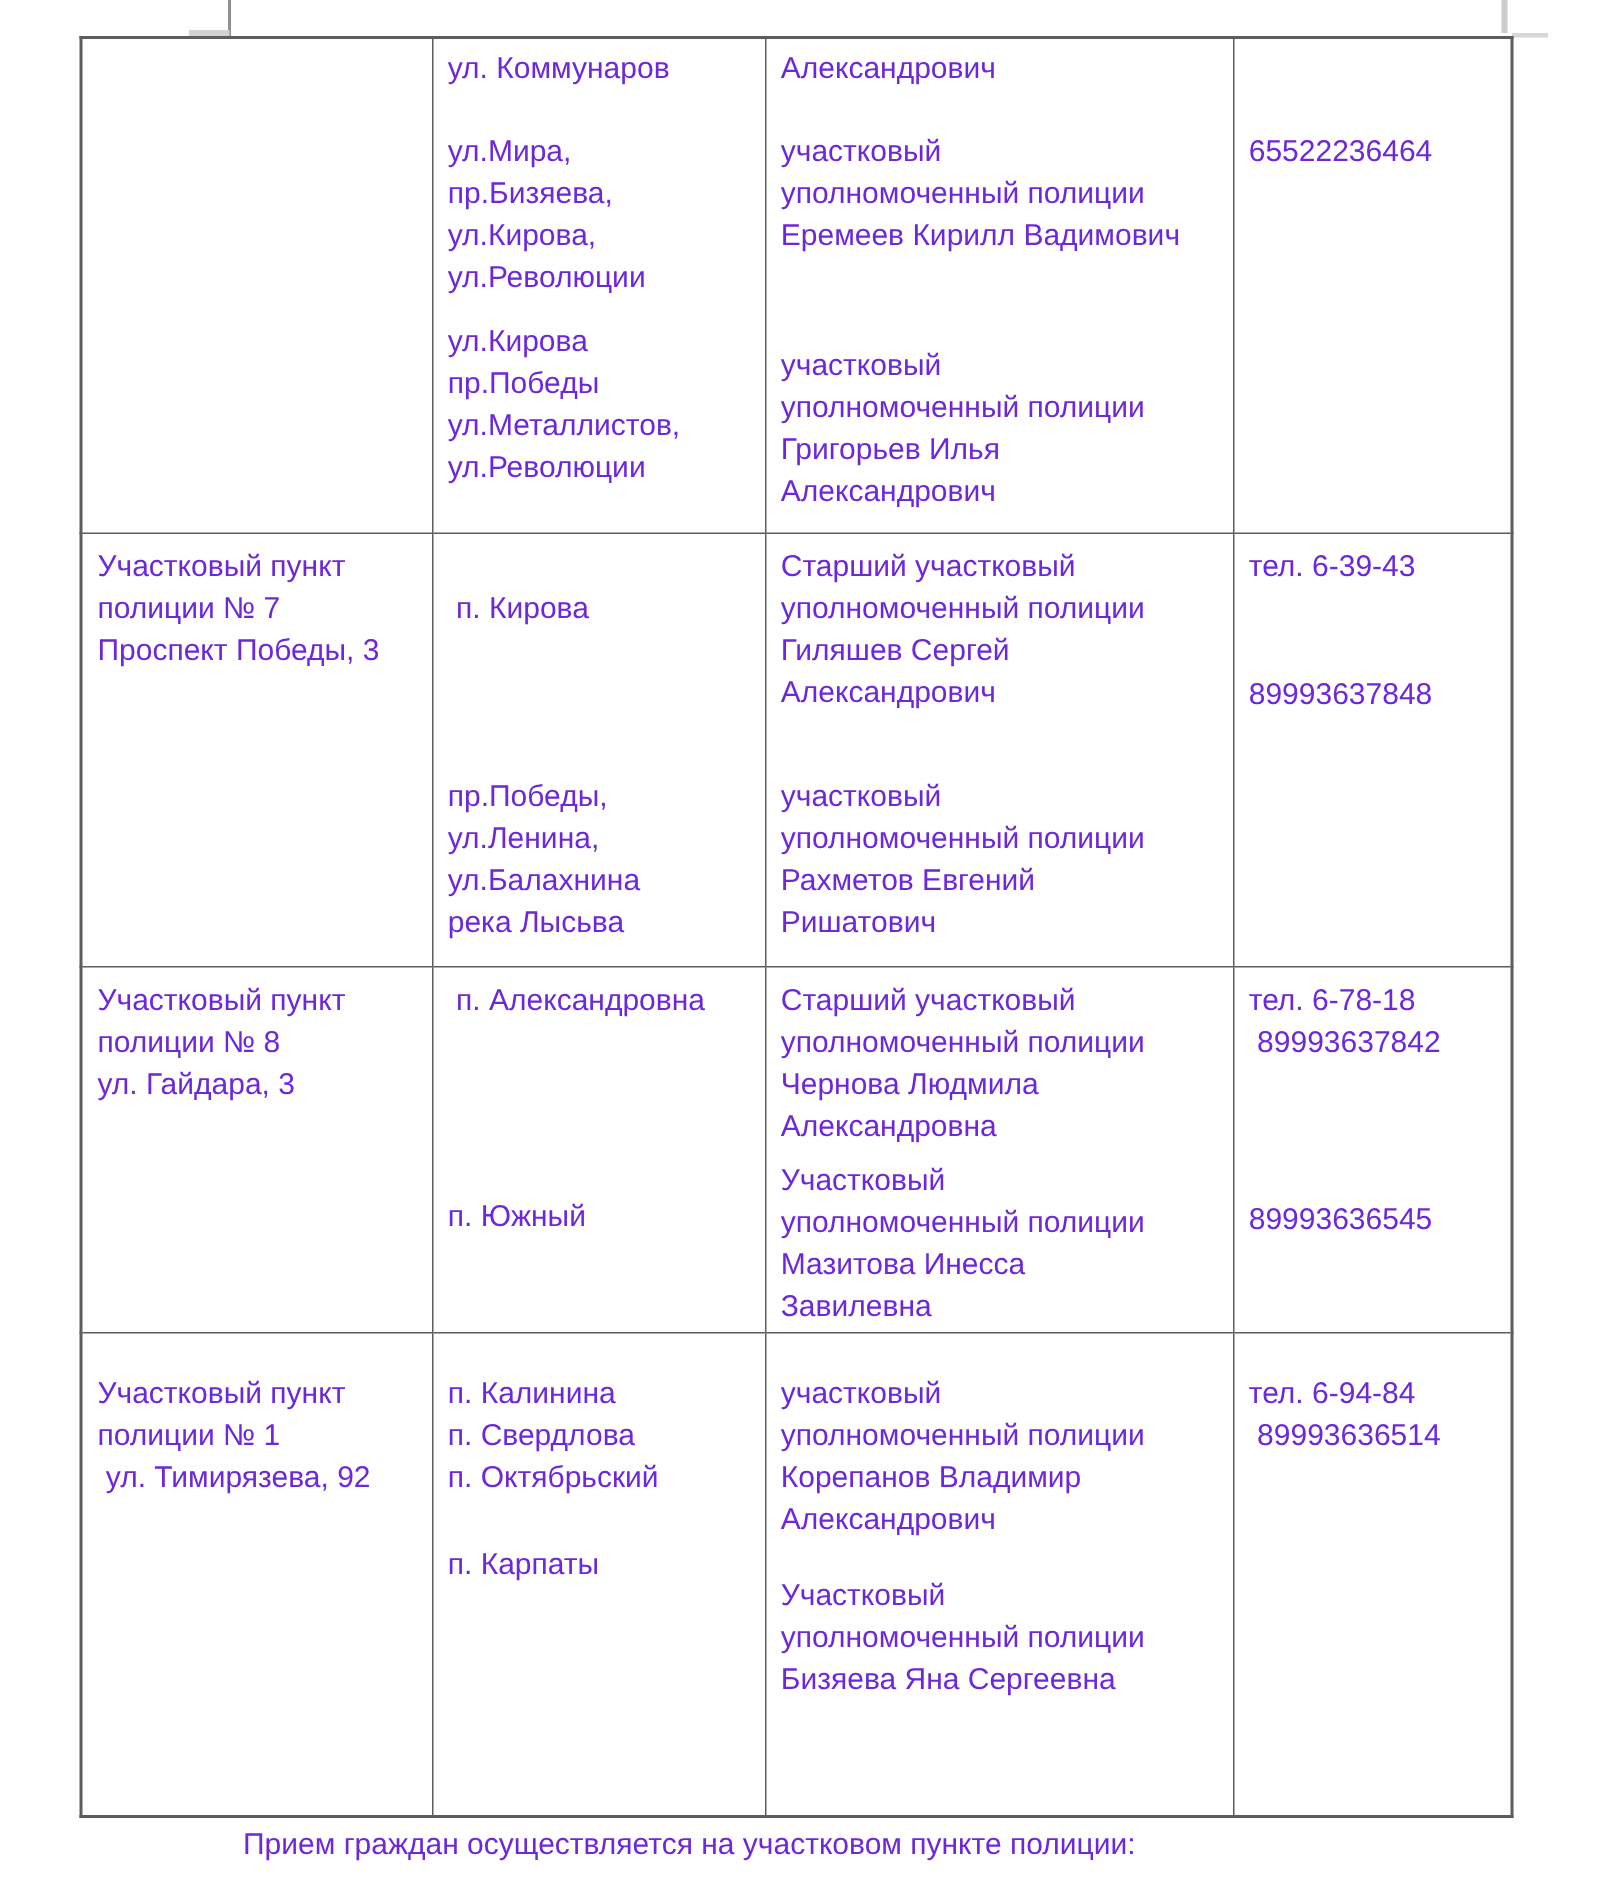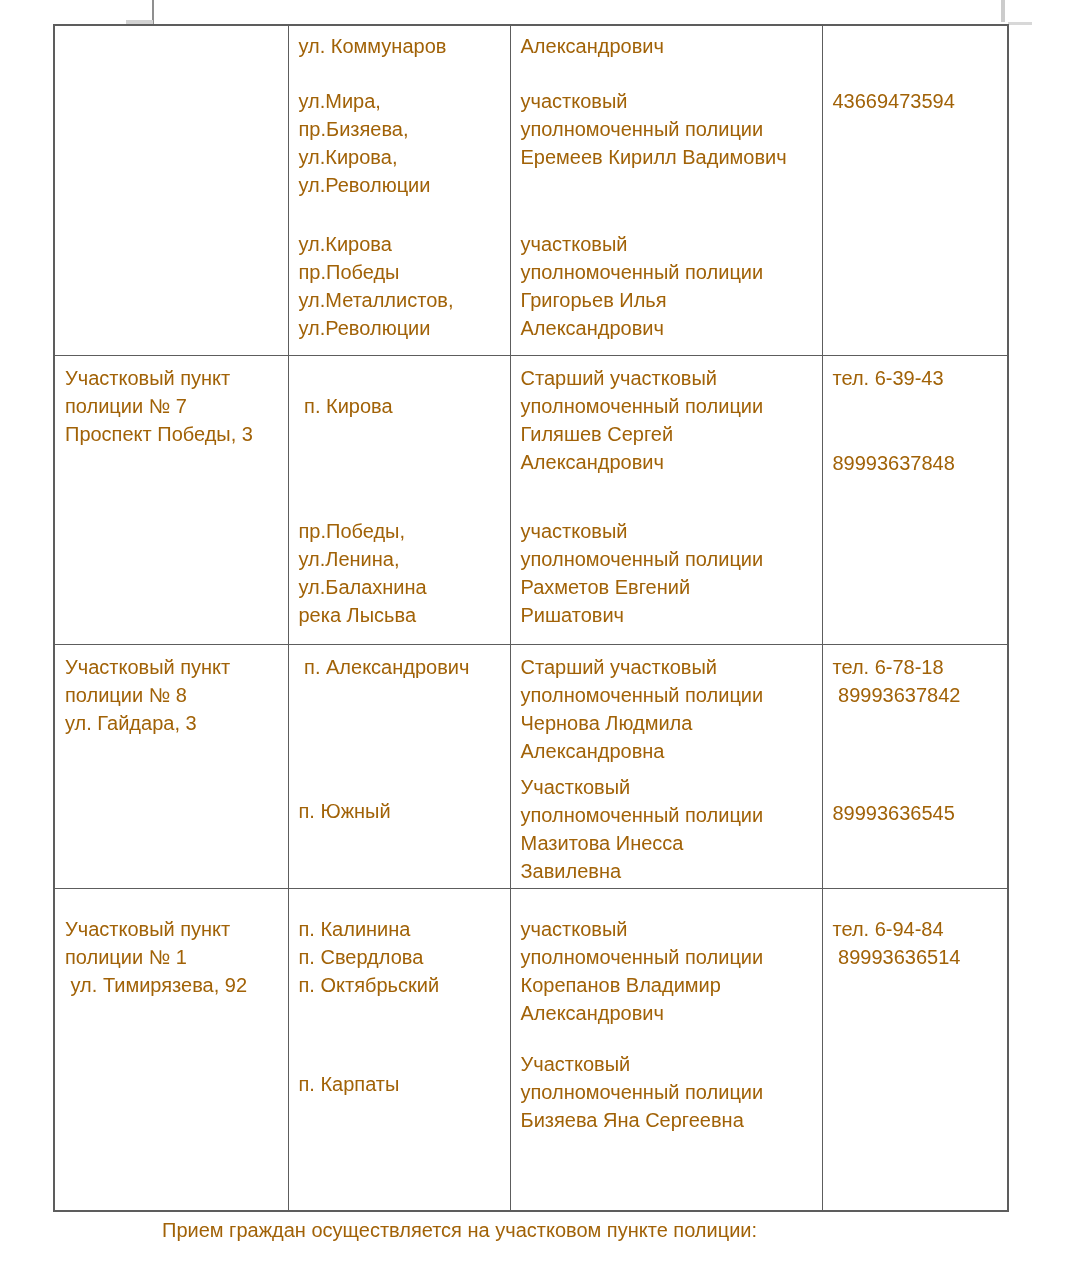--- a/index.html
+++ b/index.html
@@ -7,21 +7,21 @@
     padding: 0;
     background: #ffffff;
   }
   .screen {
     position: relative;
     width: 1080px;
     height: 1264px;
     background: #ffffff;
     overflow: hidden;
     font-family: "Liberation Sans", sans-serif;
-    color: #a16207;
+    color: #6d28d9;
   }
   
   .art-vline-left {
     position: absolute; left: 152px; top: 0; width: 2px; height: 24px;
     background: #8f8f8f;
   }
   .art-bar-left {
     position: absolute; left: 126px; top: 20px; width: 27px; height: 4px;
     background: #d2d2d2;
   }
@@ -84,37 +84,37 @@
 
     <tbody>
         <tr class="r0">
       <td></td>
       <td>
         <div class="blk">ул. Коммунаров</div>
         <div class="blk" style="margin-top:27px">ул.Мира,
 пр.Бизяева,
 ул.Кирова,
 ул.Революции</div>
-        <div class="blk" style="margin-top:31px">ул.Кирова
+        <div class="blk" style="margin-top:15px">ул.Кирова
 пр.Победы
 ул.Металлистов,
 ул.Революции</div>
       </td>
       <td>
         <div class="blk">Александрович</div>
         <div class="blk" style="margin-top:27px">участковый
 уполномоченный полиции
 Еремеев Кирилл Вадимович</div>
         <div class="blk" style="margin-top:59px">участковый
 уполномоченный полиции
 Григорьев Илья
 Александрович</div>
       </td>
       <td>
-        <div class="blk" style="margin-top:55px">43669473594</div>
+        <div class="blk" style="margin-top:55px">65522236464</div>
       </td>
     </tr>
 
     <tr class="r1">
       <td>
         <div class="blk">Участковый пункт
 полиции № 7
 Проспект Победы, 3</div>
       </td>
       <td>
@@ -140,21 +140,21 @@
       </td>
     </tr>
 
     <tr class="r2">
       <td>
         <div class="blk">Участковый пункт
 полиции № 8
 ул. Гайдара, 3</div>
       </td>
       <td>
-        <div class="blk"> п. Александрович</div>
+        <div class="blk"> п. Александровна</div>
         <div class="blk" style="margin-top:116px">п. Южный</div>
       </td>
       <td>
         <div class="blk">Старший участковый
 уполномоченный полиции
 Чернова Людмила
 Александровна</div>
         <div class="blk" style="margin-top:8px">Участковый
 уполномоченный полиции
 Мазитова Инесса
@@ -170,21 +170,21 @@
     <tr class="r3">
       <td>
         <div class="blk">Участковый пункт
 полиции № 1
  ул. Тимирязева, 92</div>
       </td>
       <td>
         <div class="blk">п. Калинина
 п. Свердлова
 п. Октябрьский</div>
-        <div class="blk" style="margin-top:71px">п. Карпаты</div>
+        <div class="blk" style="margin-top:30px">п. Карпаты</div>
       </td>
       <td>
         <div class="blk">участковый
 уполномоченный полиции
 Корепанов Владимир
 Александрович</div>
         <div class="blk" style="margin-top:23px">Участковый
 уполномоченный полиции
 Бизяева Яна Сергеевна</div>
       </td>

